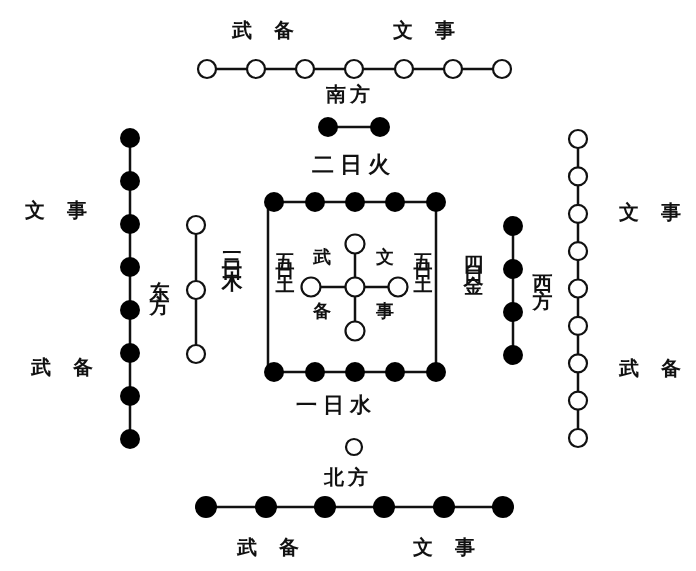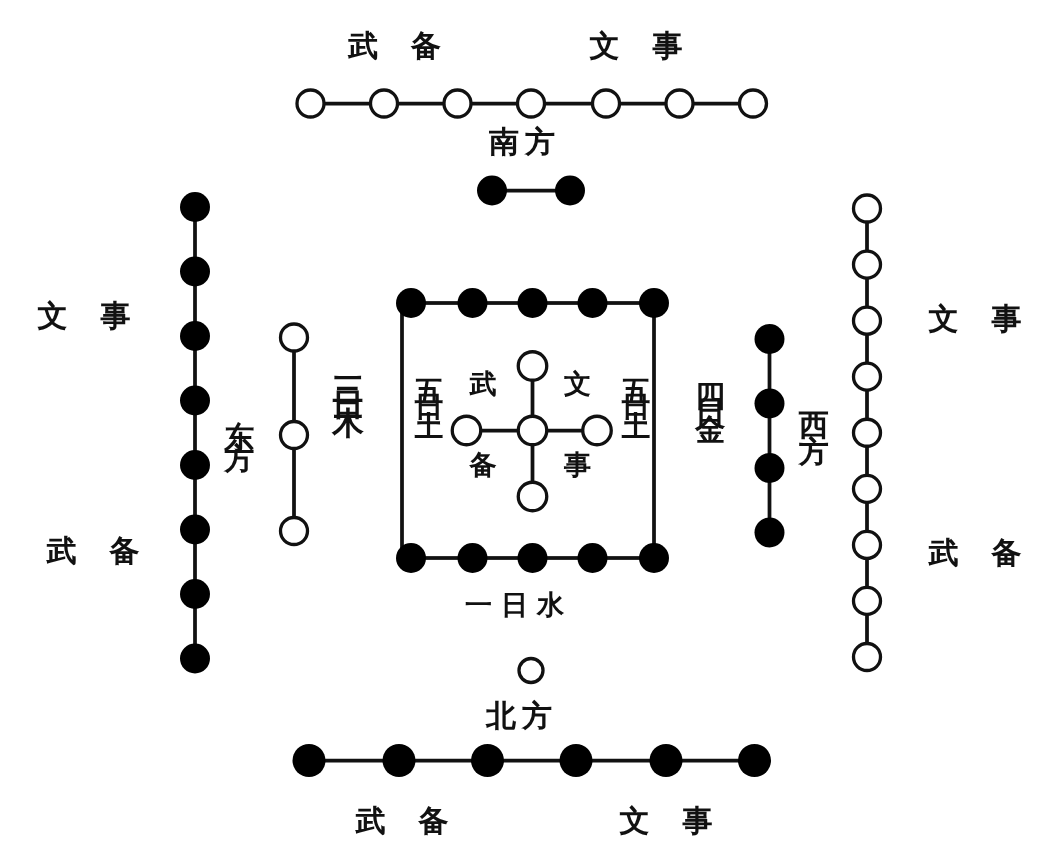--- a/index.html
+++ b/index.html
@@ -129,20 +129,21 @@
       <circle cx="384" cy="507" r="11"></circle>
         <circle cx="444" cy="507" r="11"></circle>
         <circle cx="503" cy="507" r="11"></circle>
     </g>
   </svg>
 
   <span class="lbl spaced" style="left:232px; top:20px;">武备</span>
   <span class="lbl spaced" style="left:393px; top:20px;">文事</span>
 
   <span class="lbl tight" style="left:326px; top:84px;">南方</span>
+  <span class="lbl" style="left:312px; top:154px; font-size:22px; letter-spacing:6px;">二日火</span>
 
   <span class="lbl spaced" style="left:25px; top:200px;">文事</span>
   <span class="lbl spaced" style="left:31px; top:357px;">武备</span>
 
   <span class="lbl vert g2" style="left:150px; top:264px;">东方</span>
   <span class="lbl vert g1" style="left:221px; top:234px; font-size:21px;">三日木</span>
 
   <span class="lbl vert g1" style="left:276px; top:238px; font-size:19px;">五日土</span>
   <span class="lbl vert g1" style="left:414px; top:238px; font-size:19px;">五日土</span>
 
@@ -150,18 +151,18 @@
   <span class="lbl" style="left:313px; top:302px; font-size:18px;">备</span>
   <span class="lbl" style="left:376px; top:248px; font-size:18px;">文</span>
   <span class="lbl" style="left:376px; top:302px; font-size:18px;">事</span>
 
   <span class="lbl vert g1" style="left:464px; top:240px; font-size:20px;">四日金</span>
   <span class="lbl vert g2" style="left:533px; top:259px;">西方</span>
 
   <span class="lbl spaced" style="left:619px; top:202px;">文事</span>
   <span class="lbl spaced" style="left:619px; top:358px;">武备</span>
 
-  <span class="lbl" style="left:310px; top:395px; font-size:18px; letter-spacing:6px;">一日水</span>
+  <span class="lbl" style="left:296px; top:395px; font-size:21px; letter-spacing:6px;">一日水</span>
   <span class="lbl tight" style="left:324px; top:467px;">北方</span>
 
   <span class="lbl spaced" style="left:237px; top:537px;">武备</span>
   <span class="lbl spaced" style="left:413px; top:537px;">文事</span>
 </div>
 
 </body></html>

